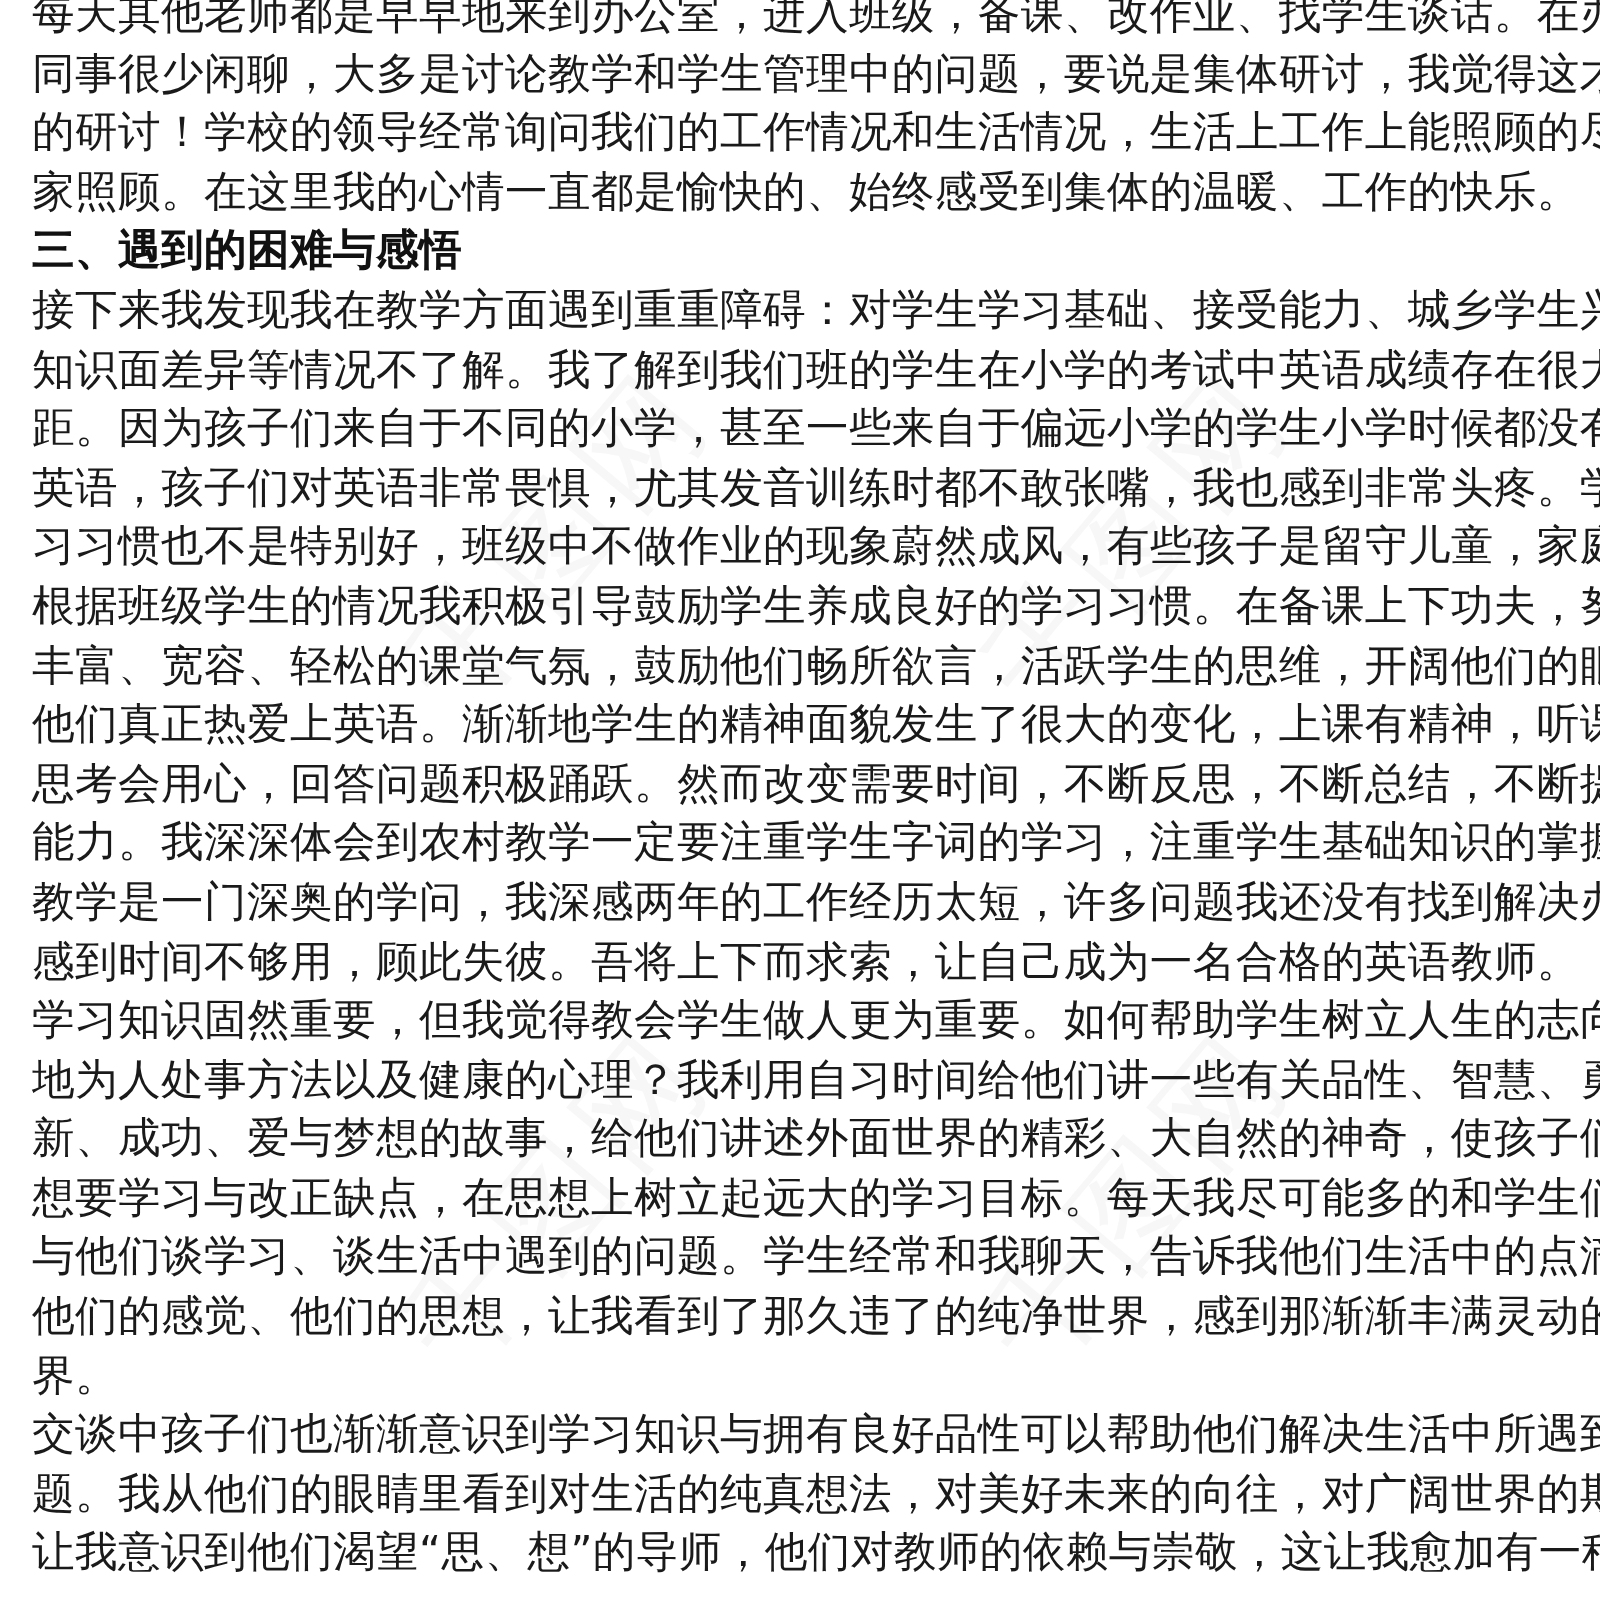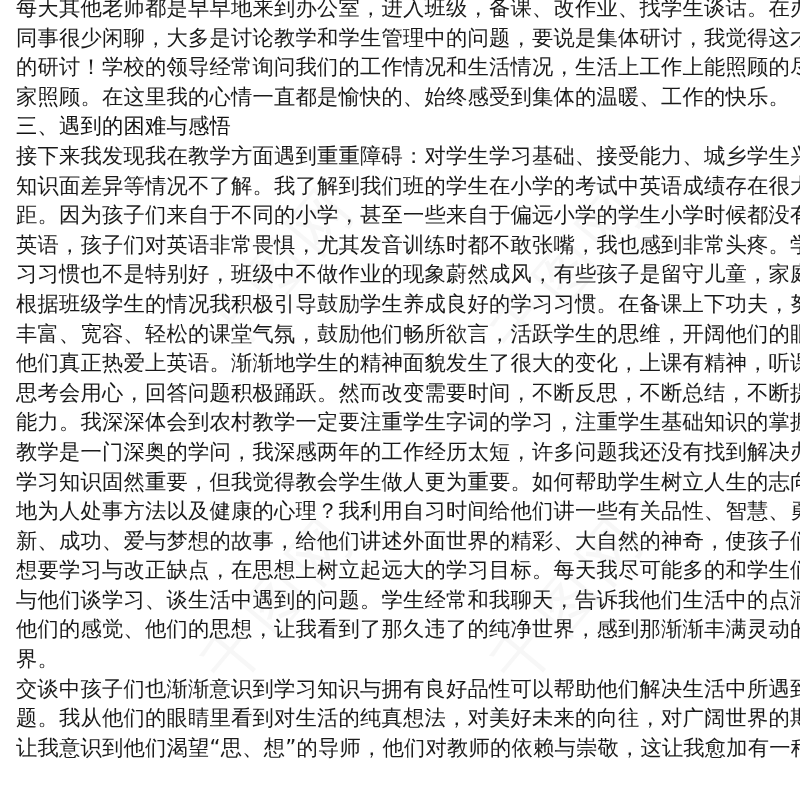--- a/index.html
+++ b/index.html
@@ -33,21 +33,21 @@
       padding: 0;
       text-align: justify;
       text-align-last: left;
       word-break: break-all;
     }
     .content h2 {
       margin: 0;
       padding: 0;
       font-size: 21.3px;
       line-height: 29.6px;
-      font-weight: normal;
+      font-weight: bold;
       color: #111111;
     }
     .line {
       display: block;
       white-space: nowrap;
       text-align: justify;
       text-align-last: justify;
       width: 766px;
     }
     .line.last {
@@ -95,20 +95,21 @@
       <span class="line">习习惯也不是特别好，班级中不做作业的现象蔚然成风，有些孩子是留守儿童，家庭教育严</span>
     </p>
 
     <p>
       <span class="line">根据班级学生的情况我积极引导鼓励学生养成良好的学习习惯。在备课上下功夫，努力创设</span>
       <span class="line">丰富、宽容、轻松的课堂气氛，鼓励他们畅所欲言，活跃学生的思维，开阔他们的眼界，使</span>
       <span class="line">他们真正热爱上英语。渐渐地学生的精神面貌发生了很大的变化，上课有精神，听课能专心，</span>
       <span class="line">思考会用心，回答问题积极踊跃。然而改变需要时间，不断反思，不断总结，不断提高教学</span>
       <span class="line">能力。我深深体会到农村教学一定要注重学生字词的学习，注重学生基础知识的掌握。农村</span>
       <span class="line">教学是一门深奥的学问，我深感两年的工作经历太短，许多问题我还没有找到解决办法，总</span>
+      <span class="line last">感到时间不够用，顾此失彼。吾将上下而求索，让自己成为一名合格的英语教师。</span>
     </p>
 
     <p>
       <span class="line">学习知识固然重要，但我觉得教会学生做人更为重要。如何帮助学生树立人生的志向、正确</span>
       <span class="line">地为人处事方法以及健康的心理？我利用自习时间给他们讲一些有关品性、智慧、勇气、创</span>
       <span class="line">新、成功、爱与梦想的故事，给他们讲述外面世界的精彩、大自然的神奇，使孩子们自发的</span>
       <span class="line">想要学习与改正缺点，在思想上树立起远大的学习目标。每天我尽可能多的和学生们在一起，</span>
       <span class="line">与他们谈学习、谈生活中遇到的问题。学生经常和我聊天，告诉我他们生活中的点滴小事、</span>
       <span class="line">他们的感觉、他们的思想，让我看到了那久违了的纯净世界，感到那渐渐丰满灵动的心灵世</span>
       <span class="line last">界。</span>

